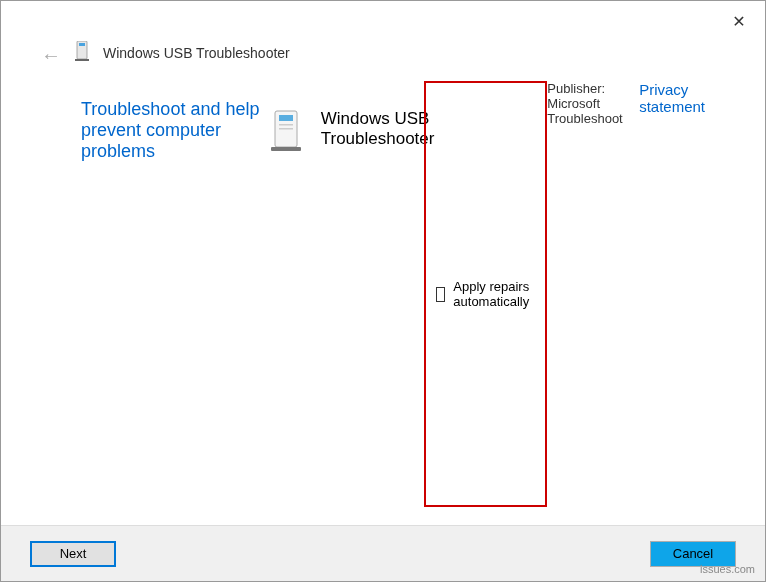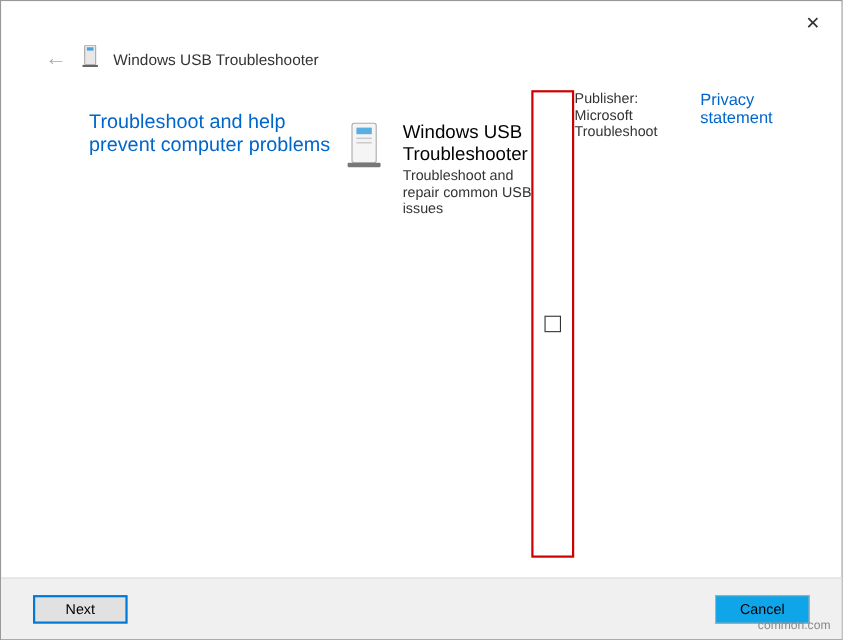--- a/index.html
+++ b/index.html
@@ -89,39 +89,39 @@
         <svg viewBox="0 0 38 44">
           <rect x="8" y="2" width="22" height="36" rx="2" fill="#f5f5f5" stroke="#aaa" stroke-width="1"></rect>
           <rect x="12" y="6" width="14" height="6" fill="#5aaee0"></rect>
           <rect x="12" y="15" width="14" height="1.5" fill="#ccc"></rect>
           <rect x="12" y="19" width="14" height="1.5" fill="#ccc"></rect>
           <rect x="4" y="38" width="30" height="4" rx="1" fill="#777"></rect>
         </svg>
       </div>
       <div>
         <div class="trouble-title">Windows USB Troubleshooter</div>
-        <div class="trouble-desc">Troubleshoot and repair common USB issues</div>
       </div>
     </div>
 
     <div class="spacer"></div>
 
     <div class="highlight-box">
       <div class="checkbox"></div>
+      <span class="check-label">Apply repairs automatically</span>
     </div>
 
     <div class="hr"></div>
 
     <div class="pub-row">
       <span class="label">Publisher:</span>
       <span>Microsoft Troubleshoot</span>
     </div>
 
     <a class="privacy">Privacy statement</a>
   </div>
 
   <div class="footer">
     <button class="btn primary">Next</button>
     <button class="btn">Cancel</button>
   </div>
 
-  <div class="watermark">common.com</div>
+  <div class="watermark">issues.com</div>
 </div>
 
 </body></html>

